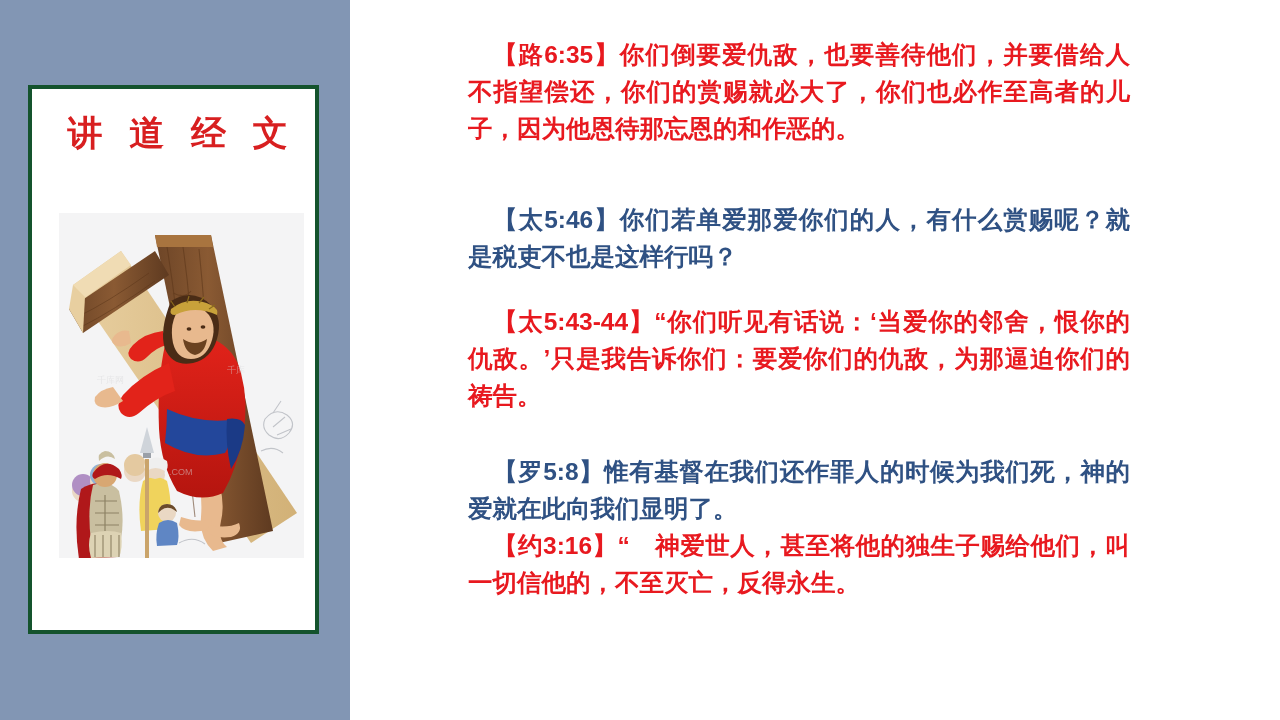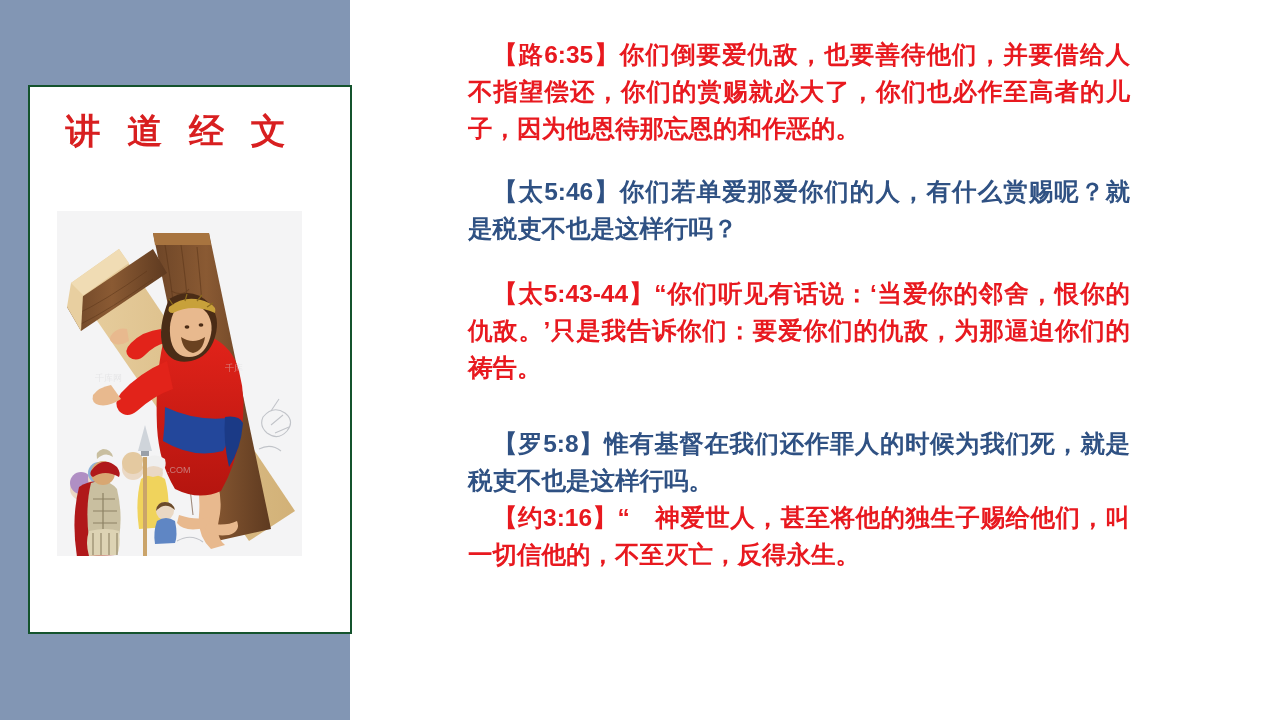--- a/index.html
+++ b/index.html
@@ -26,24 +26,24 @@
     top: 0;
     width: 350px;
     height: 720px;
     background: #8296b4;
   }
 
   #card {
     position: absolute;
     left: 28px;
     top: 85px;
-    width: 324px;
+    width: 291px;
     height: 549px;
     background: #ffffff;
-    border: 2px solid #14532d;
+    border: 4px solid #14532d;
   }
 
   #card-title {
     position: absolute;
     left: 0;
     top: 26px;
     width: 291px;
     text-align: center;
     font-family: "Liberation Serif", "DejaVu Serif", serif;
     font-size: 35px;
@@ -85,21 +85,21 @@
     text-align: justify;
     text-justify: inter-ideograph;
     text-indent: 25px;
     word-break: break-all;
   }
 
   .verse.red  { color: #e8191f; }
   .verse.blue { color: #2f5183; }
 
   .v1 { margin-bottom: 8px; }
-  .v2 { margin-top: 26px; }
+  .v2 { margin-top: 54px; }
   .v3 { margin-top: 28px; }
   .v4 { margin-top: 39px; }
   .v5 { }
 </style>
 </head>
 <body>
 
 <div id="slide">
 
   <div id="sidebar">
@@ -244,19 +244,19 @@
   </div>
 
   <div id="scripture">
 
     <p class="verse red v1">【路6:35】你们倒要爱仇敌，也要善待他们，并要借给人不指望偿还，你们的赏赐就必大了，你们也必作至高者的儿子，因为他恩待那忘恩的和作恶的。</p>
 
     <p class="verse blue v2">【太5:46】你们若单爱那爱你们的人，有什么赏赐呢？就是税吏不也是这样行吗？</p>
 
     <p class="verse red v3">【太5:43-44】“你们听见有话说：‘当爱你的邻舍，恨你的仇敌。’只是我告诉你们：要爱你们的仇敌，为那逼迫你们的祷告。</p>
 
-    <p class="verse blue v4">【罗5:8】惟有基督在我们还作罪人的时候为我们死，就是税吏不也是这样行吗。</p>
+    <p class="verse blue v4">【罗5:8】惟有基督在我们还作罪人的时候为我们死，神的爱就在此向我们显明了。</p>
 
     <p class="verse red v5">【约3:16】“　神爱世人，甚至将他的独生子赐给他们，叫一切信他的，不至灭亡，反得永生。</p>
 
   </div>
 
 </div>
 
 </body></html>

